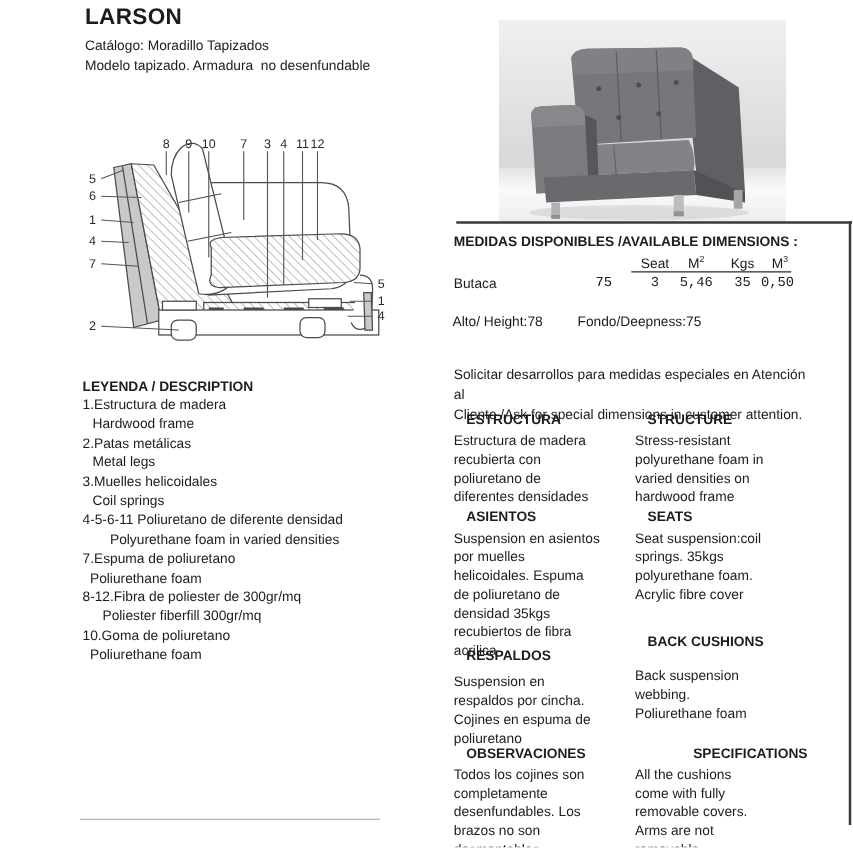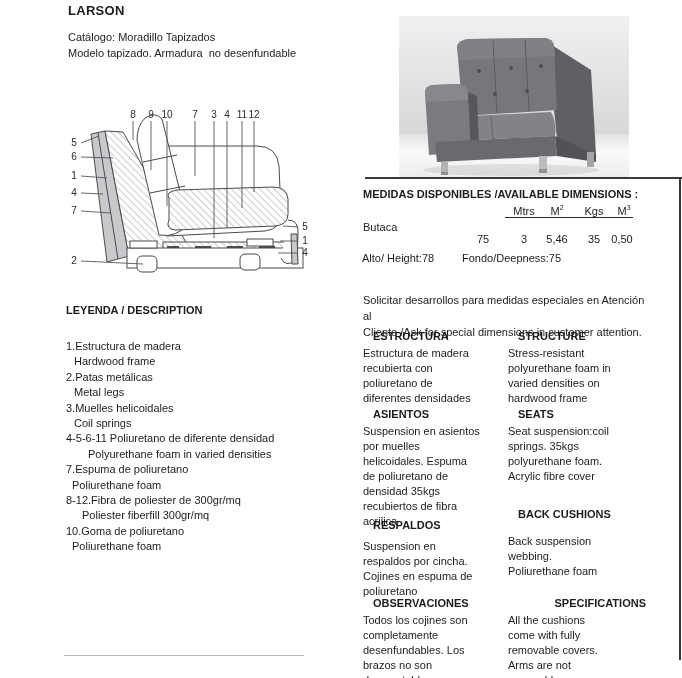--- a/index.html
+++ b/index.html
@@ -6,43 +6,43 @@
   html,body { background:#ffffff; }
   .page {
     position:relative; width:682px; height:678px; background:#ffffff;
     font-family:"Liberation Sans", sans-serif; color:#1c1c20; overflow:hidden;
   }
   .abs { position:absolute; }
   .t11 { font-size:11px; line-height:13px; }
   .pre { white-space:pre-line; }
   .nowrap { white-space:pre;text-align:right; }
 
-  .doc-title { left:68px; top:3px; font-size:13px; font-weight:bold; letter-spacing:.3px; }
+  .doc-title { left:68px; top:3px; font-size:18px; font-weight:bold; letter-spacing:.3px; }
   .catalog-line { left:68px; top:31px; }
   .model-line { left:68px; top:47px; }
 
   .photo { left:399px; top:16px; width:230px; height:162px; }
   .diagram { left:55px; top:98px; width:270px; height:190px; }
 
   .rule-top { left:365px; top:177px; width:317px; height:2px; background:#3a3a3e; }
   .rule-right { left:679px; top:177px; width:2px; height:483px; background:#3a3a3e; }
 
   .dim-heading { left:363px; top:188px; font-weight:bold; }
   .col-head { top:205px; transform:translateX(-50%); text-align:center; }
   .col-underline { left:505px; top:217px; width:128px; height:1px; background:#2b2b30; }
-  .cell { top:233px; transform:translateX(-50%); text-align:left; }
+  .cell { top:221px; transform:translateX(-50%); text-align:left;font-family:Liberation Mono, monospace; }
   .row-name { left:363px; top:221px; }
   .dim-height { left:362px; top:252px; }
   .dim-depth { left:462px; top:252px; }
   sup { font-size:7px; vertical-align:super; line-height:0; }
 
   .special-note { left:363px; top:292px; width:285px; line-height:16px; }
 
   .legend-head { left:66px; top:304px; font-weight:bold; }
-  .legend-list { left:66px; top:317px; width:290px;margin-top:22px; }
+  .legend-list { left:66px; top:317px; width:290px; }
   .legend-list div { font-size:11px; line-height:15.4px; height:15.4px; }
   .en-ind { padding-left:8px; }
   .en-ind-4 { padding-left:22px; }
   .en-ind-6 { padding-left:16px; }
   .en-ind-7 { padding-left:6px; }
 
   .sections { left:363px; top:0px; width:300px; }
   .sec { position:absolute; width:300px; }
   .sec .es { position:absolute; left:0; width:140px; }
   .sec .en { position:absolute; left:145px; width:138px; }
@@ -190,21 +190,21 @@
       <text x="250" y="132">5</text>
       <text x="250" y="146">1</text>
       <text x="250" y="158">4</text>
     </g>
   </svg>
 
   <div class="abs rule-top"></div>
   <div class="abs rule-right"></div>
 
   <div class="abs dim-heading t11">MEDIDAS DISPONIBLES /AVAILABLE DIMENSIONS :</div>
-  <div class="abs col-head t11" style="left:524px">Mtrs</div>
+  <div class="abs col-head t11" style="left:524px">Seat</div>
   <div class="abs col-head t11" style="left:557px"><span>M</span><sup>2</sup></div>
   <div class="abs col-head t11" style="left:594px">Kgs</div>
   <div class="abs col-head t11" style="left:624px"><span>M</span><sup>3</sup></div>
   <div class="abs col-underline"></div>
   <div class="abs row-name t11">Butaca</div>
   <div class="abs cell t11" style="left:483px">75</div>
   <div class="abs cell t11" style="left:524px">3</div>
   <div class="abs cell t11" style="left:557px">5,46</div>
   <div class="abs cell t11" style="left:594px">35</div>
   <div class="abs cell t11" style="left:622px">0,50</div>

